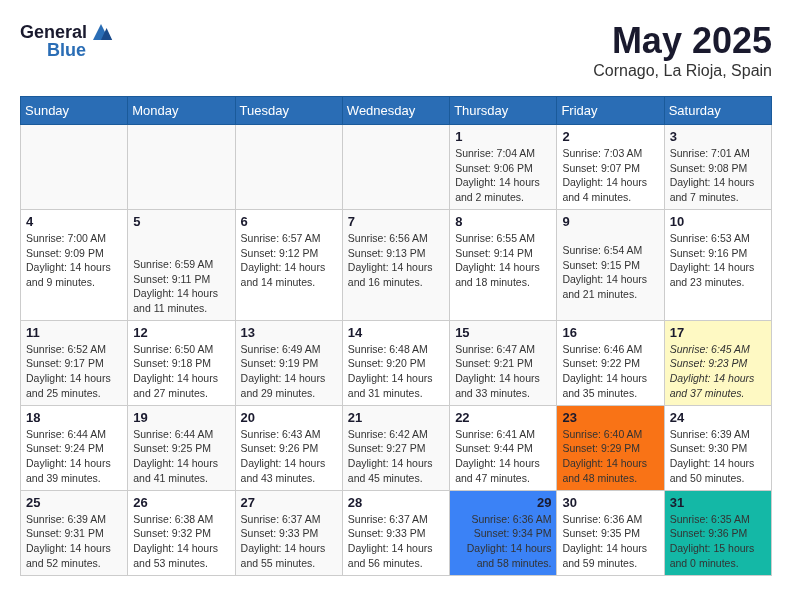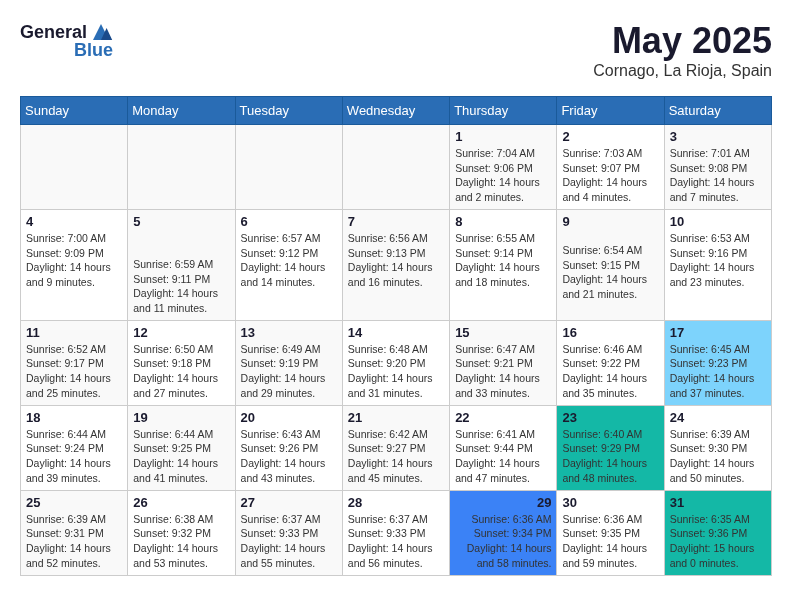--- a/index.html
+++ b/index.html
@@ -83,21 +83,21 @@
       color: #333;
       font-size: 10.5px;
       line-height: 1.4;
     }
   </style>
 </head>
 <body>
 
 <div class="header-area">
   <div class="logo">
-    <div style="display:flex;flex-direction:column;align-items:flex-end;">
+    <div style="display:flex;flex-direction:column;align-items:center;">
       <div style="display:flex;align-items:center;">
         <span class="logo-text-general">General</span>
         <svg class="logo-icon" viewBox="0 0 30 30" xmlns="http://www.w3.org/2000/svg">
           <polygon points="5,25 15,5 25,25" fill="#2a6db5"></polygon>
           <polygon points="15,25 22,10 29,25" fill="#1a4a8a"></polygon>
         </svg>
       </div>
       <span class="logo-text-blue" style="margin-top:-4px;">Blue</span>
     </div>
   </div>
@@ -234,23 +234,23 @@
 Daylight: 14 hours
 and 33 minutes.</div>
         </td>
         <td>
           <div class="day-number">16</div>
           <div class="day-info" style="white-space: pre-line;">Sunrise: 6:46 AM
 Sunset: 9:22 PM
 Daylight: 14 hours
 and 35 minutes.</div>
         </td>
-        <td style="background: #7dd3fc;">
+        <td style="background: #fef9c3;">
           <div class="day-number">17</div>
-          <div class="day-info" style="white-space: pre-line;">Sunrise: 6:45 AM
+          <div class="day-info" style="white-space: pre-line; font-style: italic;">Sunrise: 6:45 AM
 Sunset: 9:23 PM
 Daylight: 14 hours
 and 37 minutes.</div>
         </td>
       </tr>
       <tr>
         <td>
           <div class="day-number">18</div>
           <div class="day-info" style="white-space: pre-line;">Sunrise: 6:44 AM
 Sunset: 9:24 PM
@@ -278,21 +278,21 @@
 Daylight: 14 hours
 and 45 minutes.</div>
         </td>
         <td>
           <div class="day-number">22</div>
           <div class="day-info" style="white-space: pre-line;">Sunrise: 6:41 AM
 Sunset: 9:44 PM
 Daylight: 14 hours
 and 47 minutes.</div>
         </td>
-        <td style="background: #14b8a6;">
+        <td style="background: #f97316;">
           <div class="day-number">23</div>
           <div class="day-info" style="white-space: pre-line;">Sunrise: 6:40 AM
 Sunset: 9:29 PM
 Daylight: 14 hours
 and 48 minutes.</div>
         </td>
         <td>
           <div class="day-number">24</div>
           <div class="day-info" style="white-space: pre-line;">Sunrise: 6:39 AM
 Sunset: 9:30 PM

